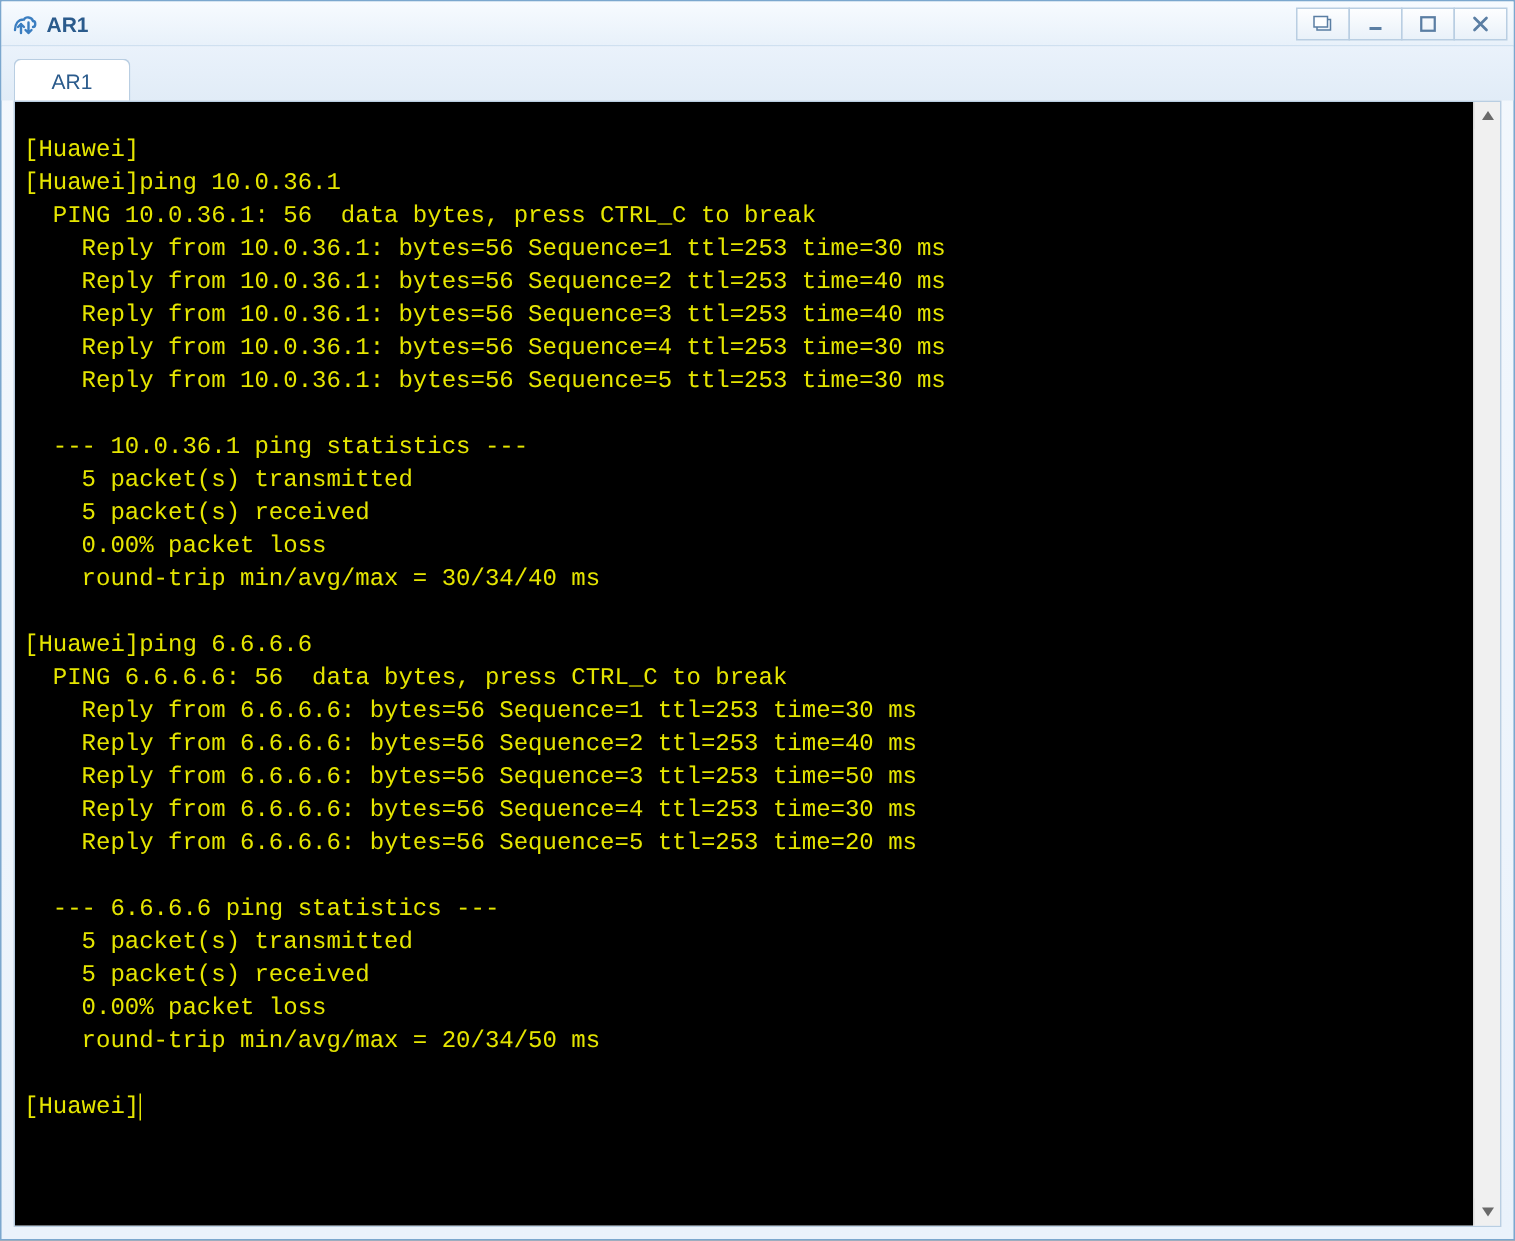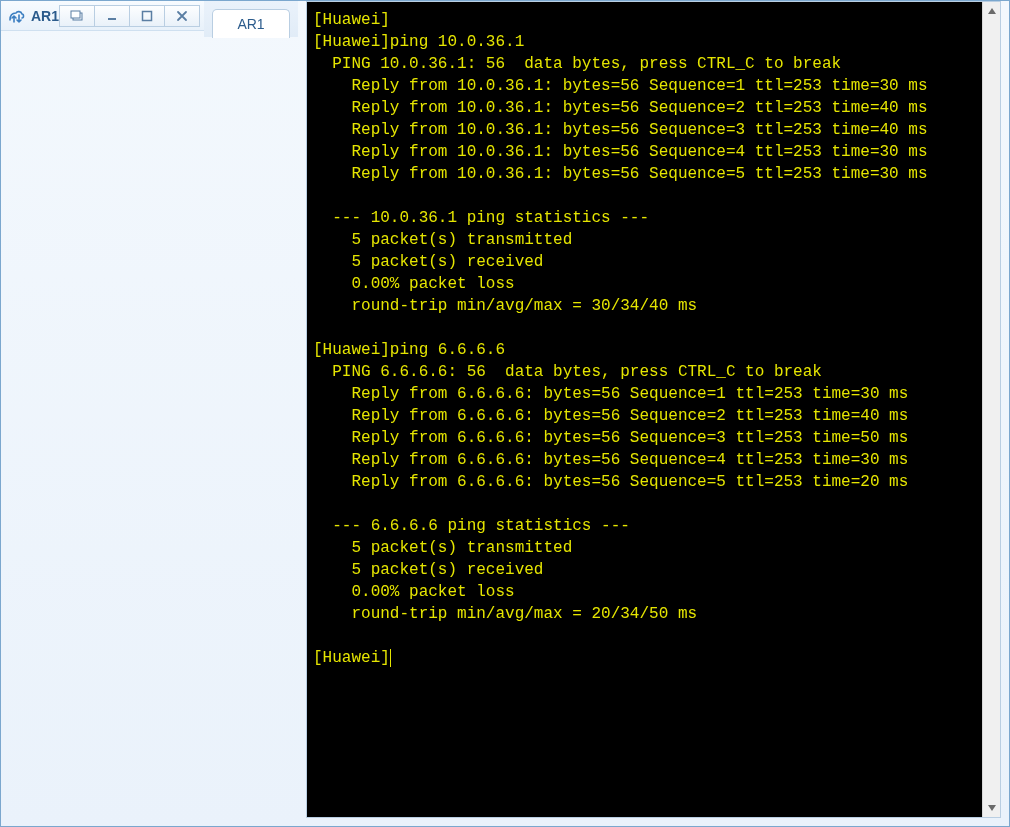--- a/index.html
+++ b/index.html
@@ -7,21 +7,21 @@
     margin: 0; padding: 0;
     font-family: "Segoe UI", Tahoma, Arial, sans-serif;
     background: #dfe9f5;
   }
   .window {
     width: 1010px;
     height: 827px;
     background: linear-gradient(to bottom, #f3f8fd 0%, #eaf2fb 100%);
     border: 1px solid #7ba7ce;
     display: flex;
-    flex-direction: row;
+    flex-direction: column;
     position: relative;
   }
   .titlebar {
     height: 30px;
     display: flex;
     align-items: center;
     background: linear-gradient(to bottom, #f7fbff 0%, #e8f1fa 100%);
     border-bottom: 1px solid #cfe0f0;
     padding: 0 4px 0 6px;
   }
@@ -81,21 +81,21 @@
     display:flex;
     position: relative;
   }
   .terminal-wrap {
     flex: 1 1 auto;
     background: #000000;
     color: #e5e500;
     font-family: Consolas, "Lucida Console", "Courier New", monospace;
     font-size: 16px;
     line-height: 22px;
-    padding: 7px 6px 6px 6px;
+    padding: 21px 6px 6px 6px;
     white-space: pre;
     overflow: hidden;
     position: relative;
   }
   .terminal-wrap .cursor {
     display:inline-block;
     width: 1px; height: 18px;
     background: #e5e500;
     vertical-align: text-bottom;
     margin-left: 0px;

